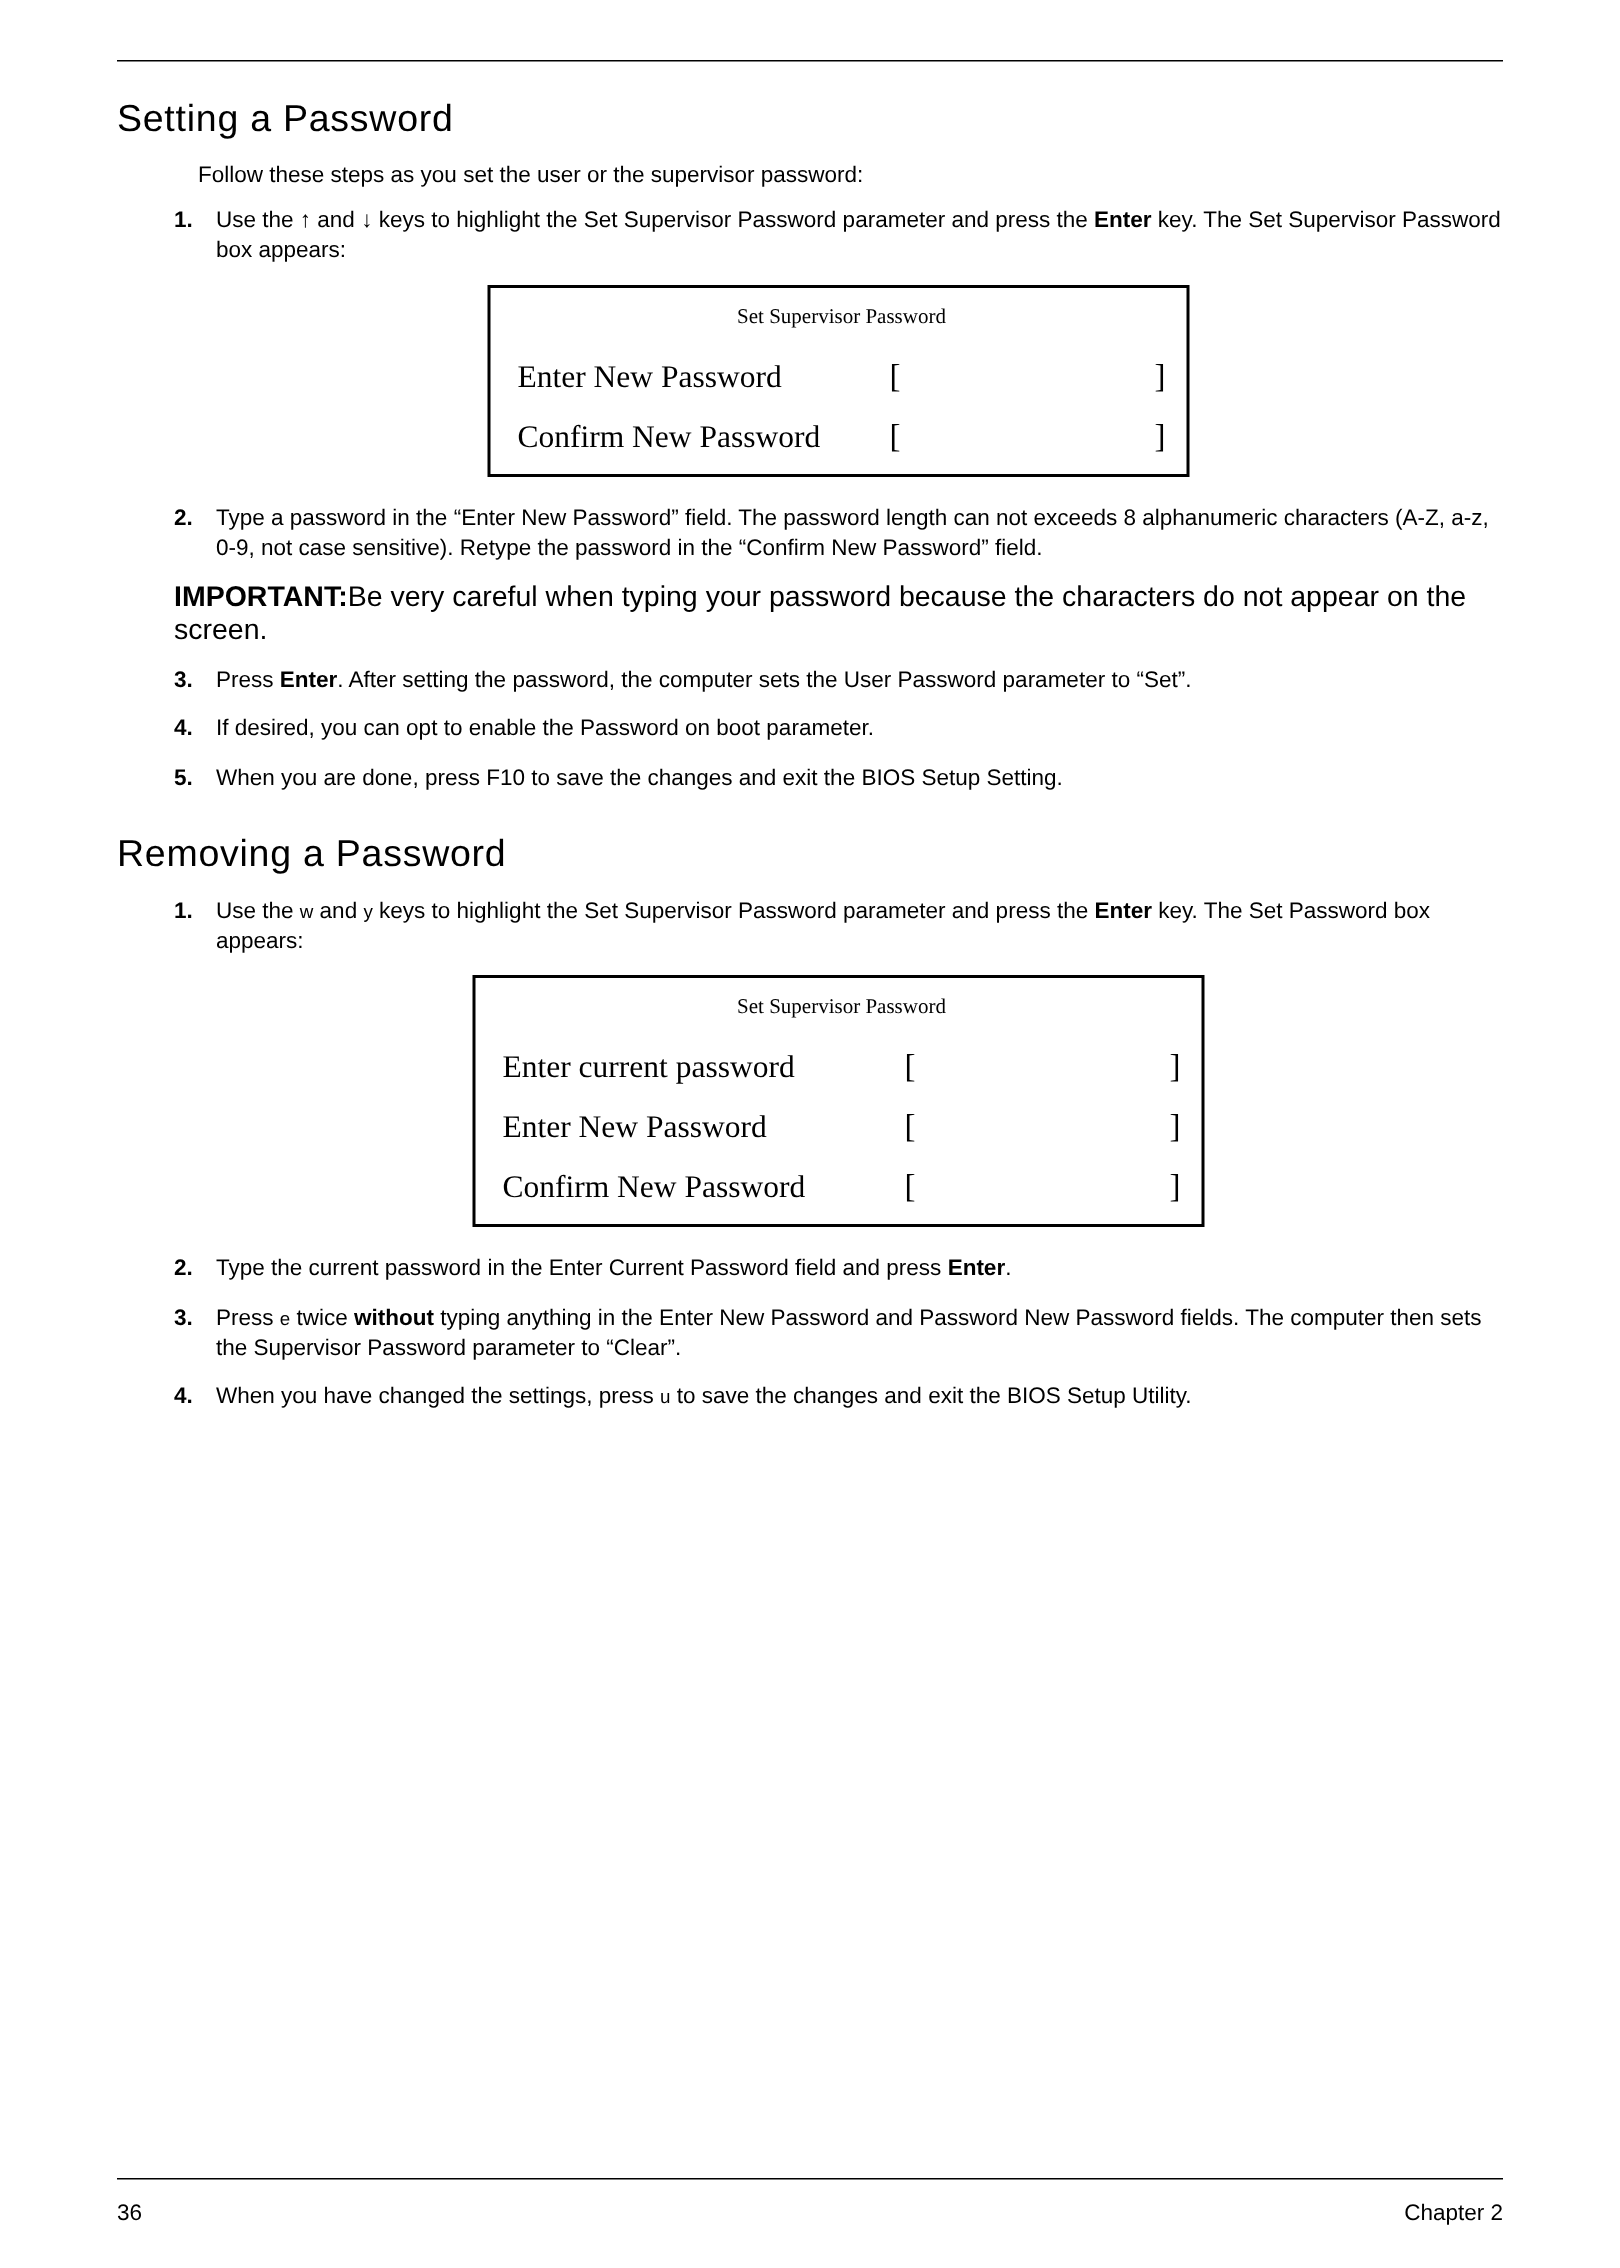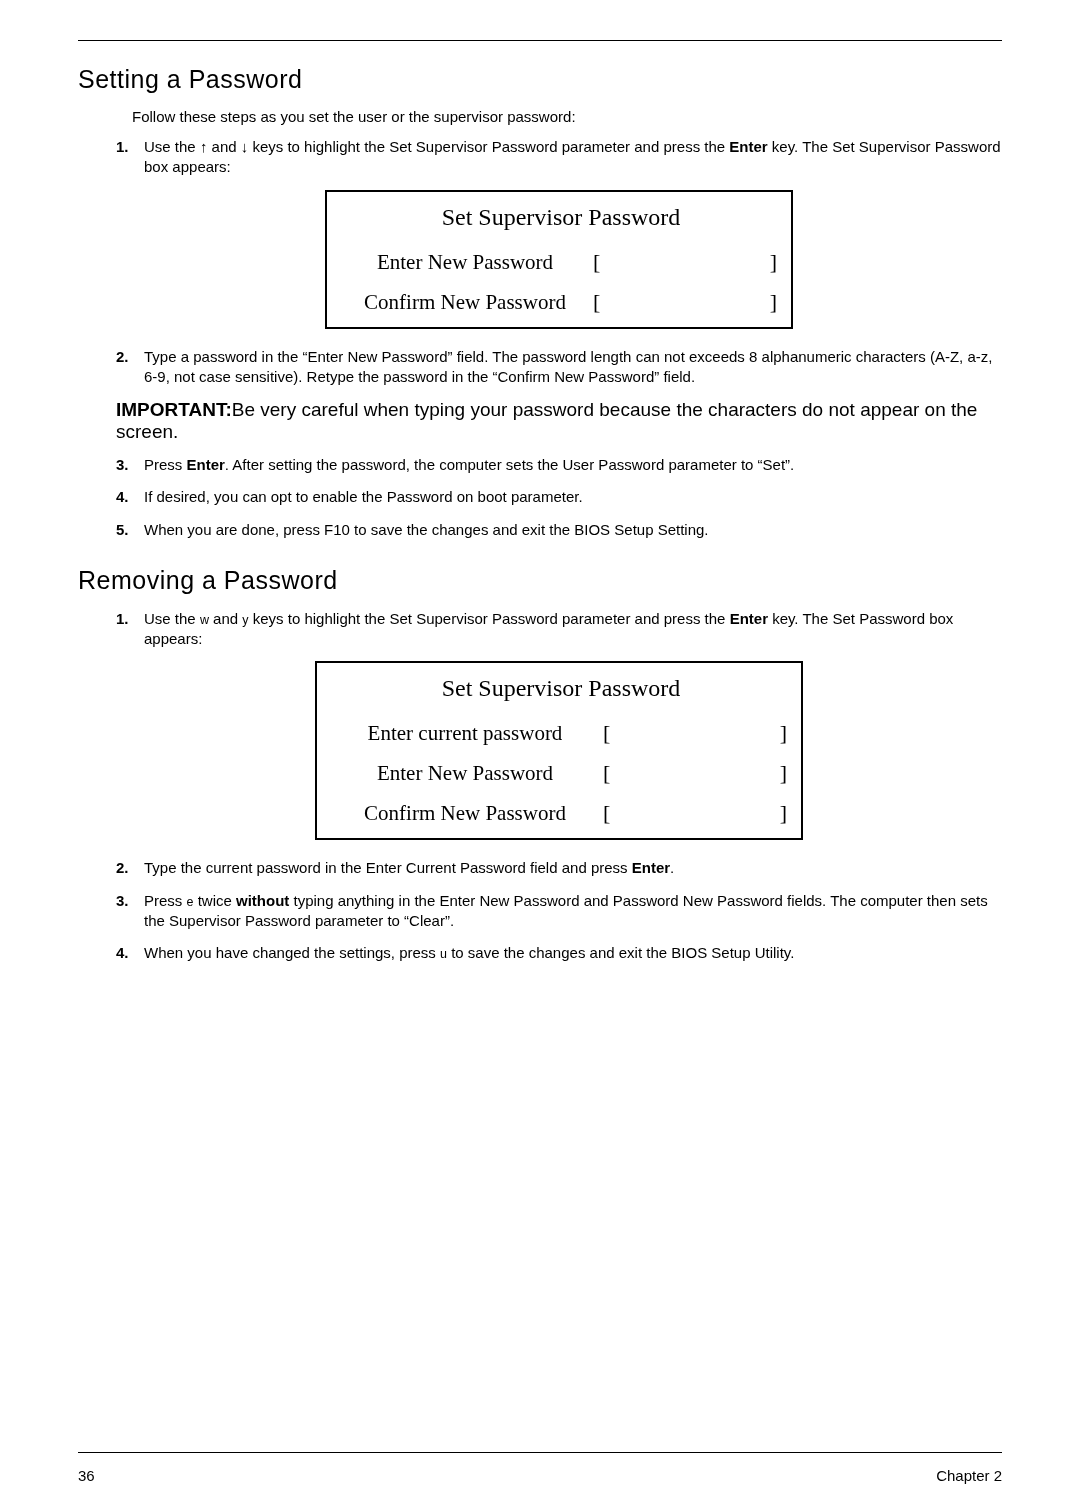--- a/index.html
+++ b/index.html
@@ -67,34 +67,33 @@
   .dialog {
     margin: 10px auto 18px auto;
     border: 2px solid #000;
     font-family: "Times New Roman", Times, serif;
     font-size: 21px;
     padding: 10px 14px 10px 18px;
     box-sizing: border-box;
   }
   .dialog .title {
     text-align: center;
-    font-size: 24px;
+    font-size: 14px;
     margin: 2px 0 18px 0;
   }
   .dialog .row {
     display: flex;
     align-items: baseline;
     margin-bottom: 14px;
   }
   .dialog .row:last-child {
     margin-bottom: 2px;
   }
   .dialog .label {
     flex: 0 0 240px;
-    text-align: center;
   }
   .dialog .bracket-open,
   .dialog .bracket-close {
     font-size: 22px;
   }
   .dialog .bracket-open {
     margin-left: 8px;
   }
   .dialog .gap {
     flex: 1;
@@ -155,21 +154,21 @@
         <span class="label">Confirm New Password</span>
         <span class="bracket-open">[</span>
         <span class="gap"></span>
         <span class="bracket-close">]</span>
       </div>
     </div>
 
     <ol class="steps">
       <li>
         <span class="num">2.</span>
-        <span class="txt">Type a password in the “Enter New Password” field. The password length can not exceeds 8 alphanumeric characters (A-Z, a-z, 6-9, not case sensitive). Retype the password in the “Confirm New Password” field.</span>
+        <span class="txt">Type a password in the “Enter New Password” field. The password length can not exceeds 8 alphanumeric characters (A-Z, a-z, 0-9, not case sensitive). Retype the password in the “Confirm New Password” field.</span>
       </li>
     </ol>
 
     <p class="important-line">
       <b>IMPORTANT:</b><span>Be very careful when typing your password because the characters do not appear on the screen.</span>
     </p>
 
     <ol class="steps">
       <li>
         <span class="num">3.</span>

